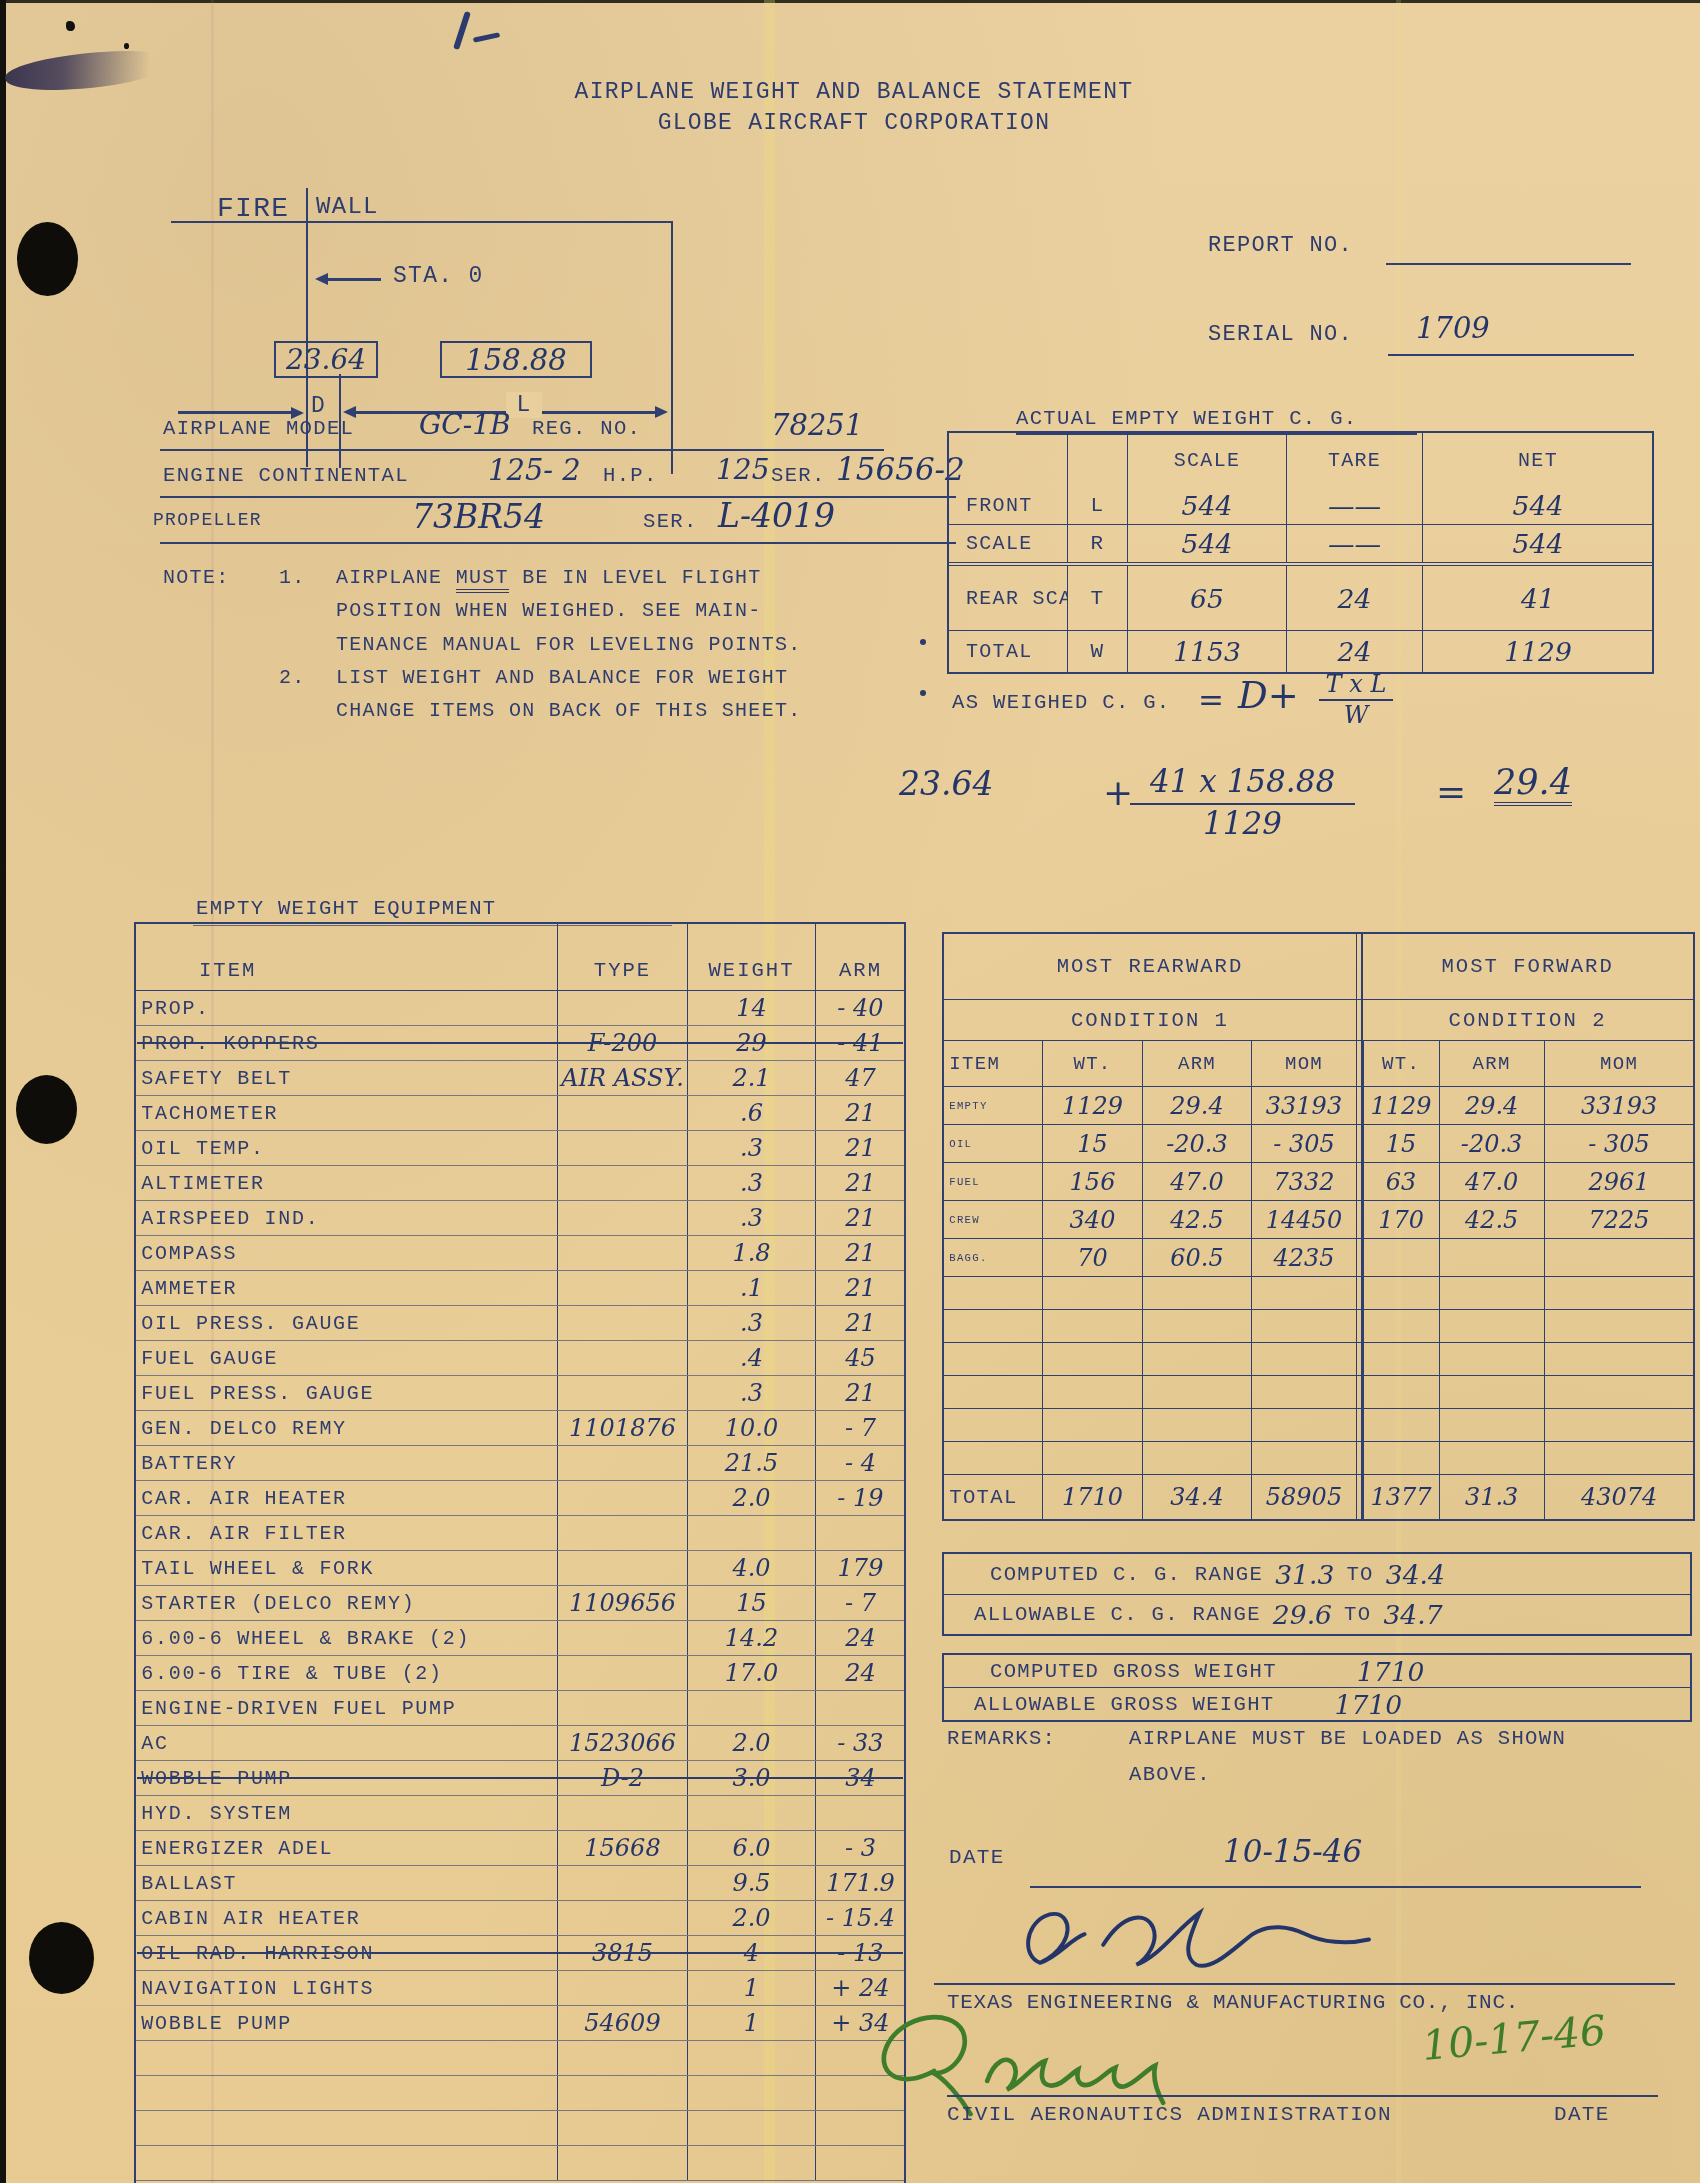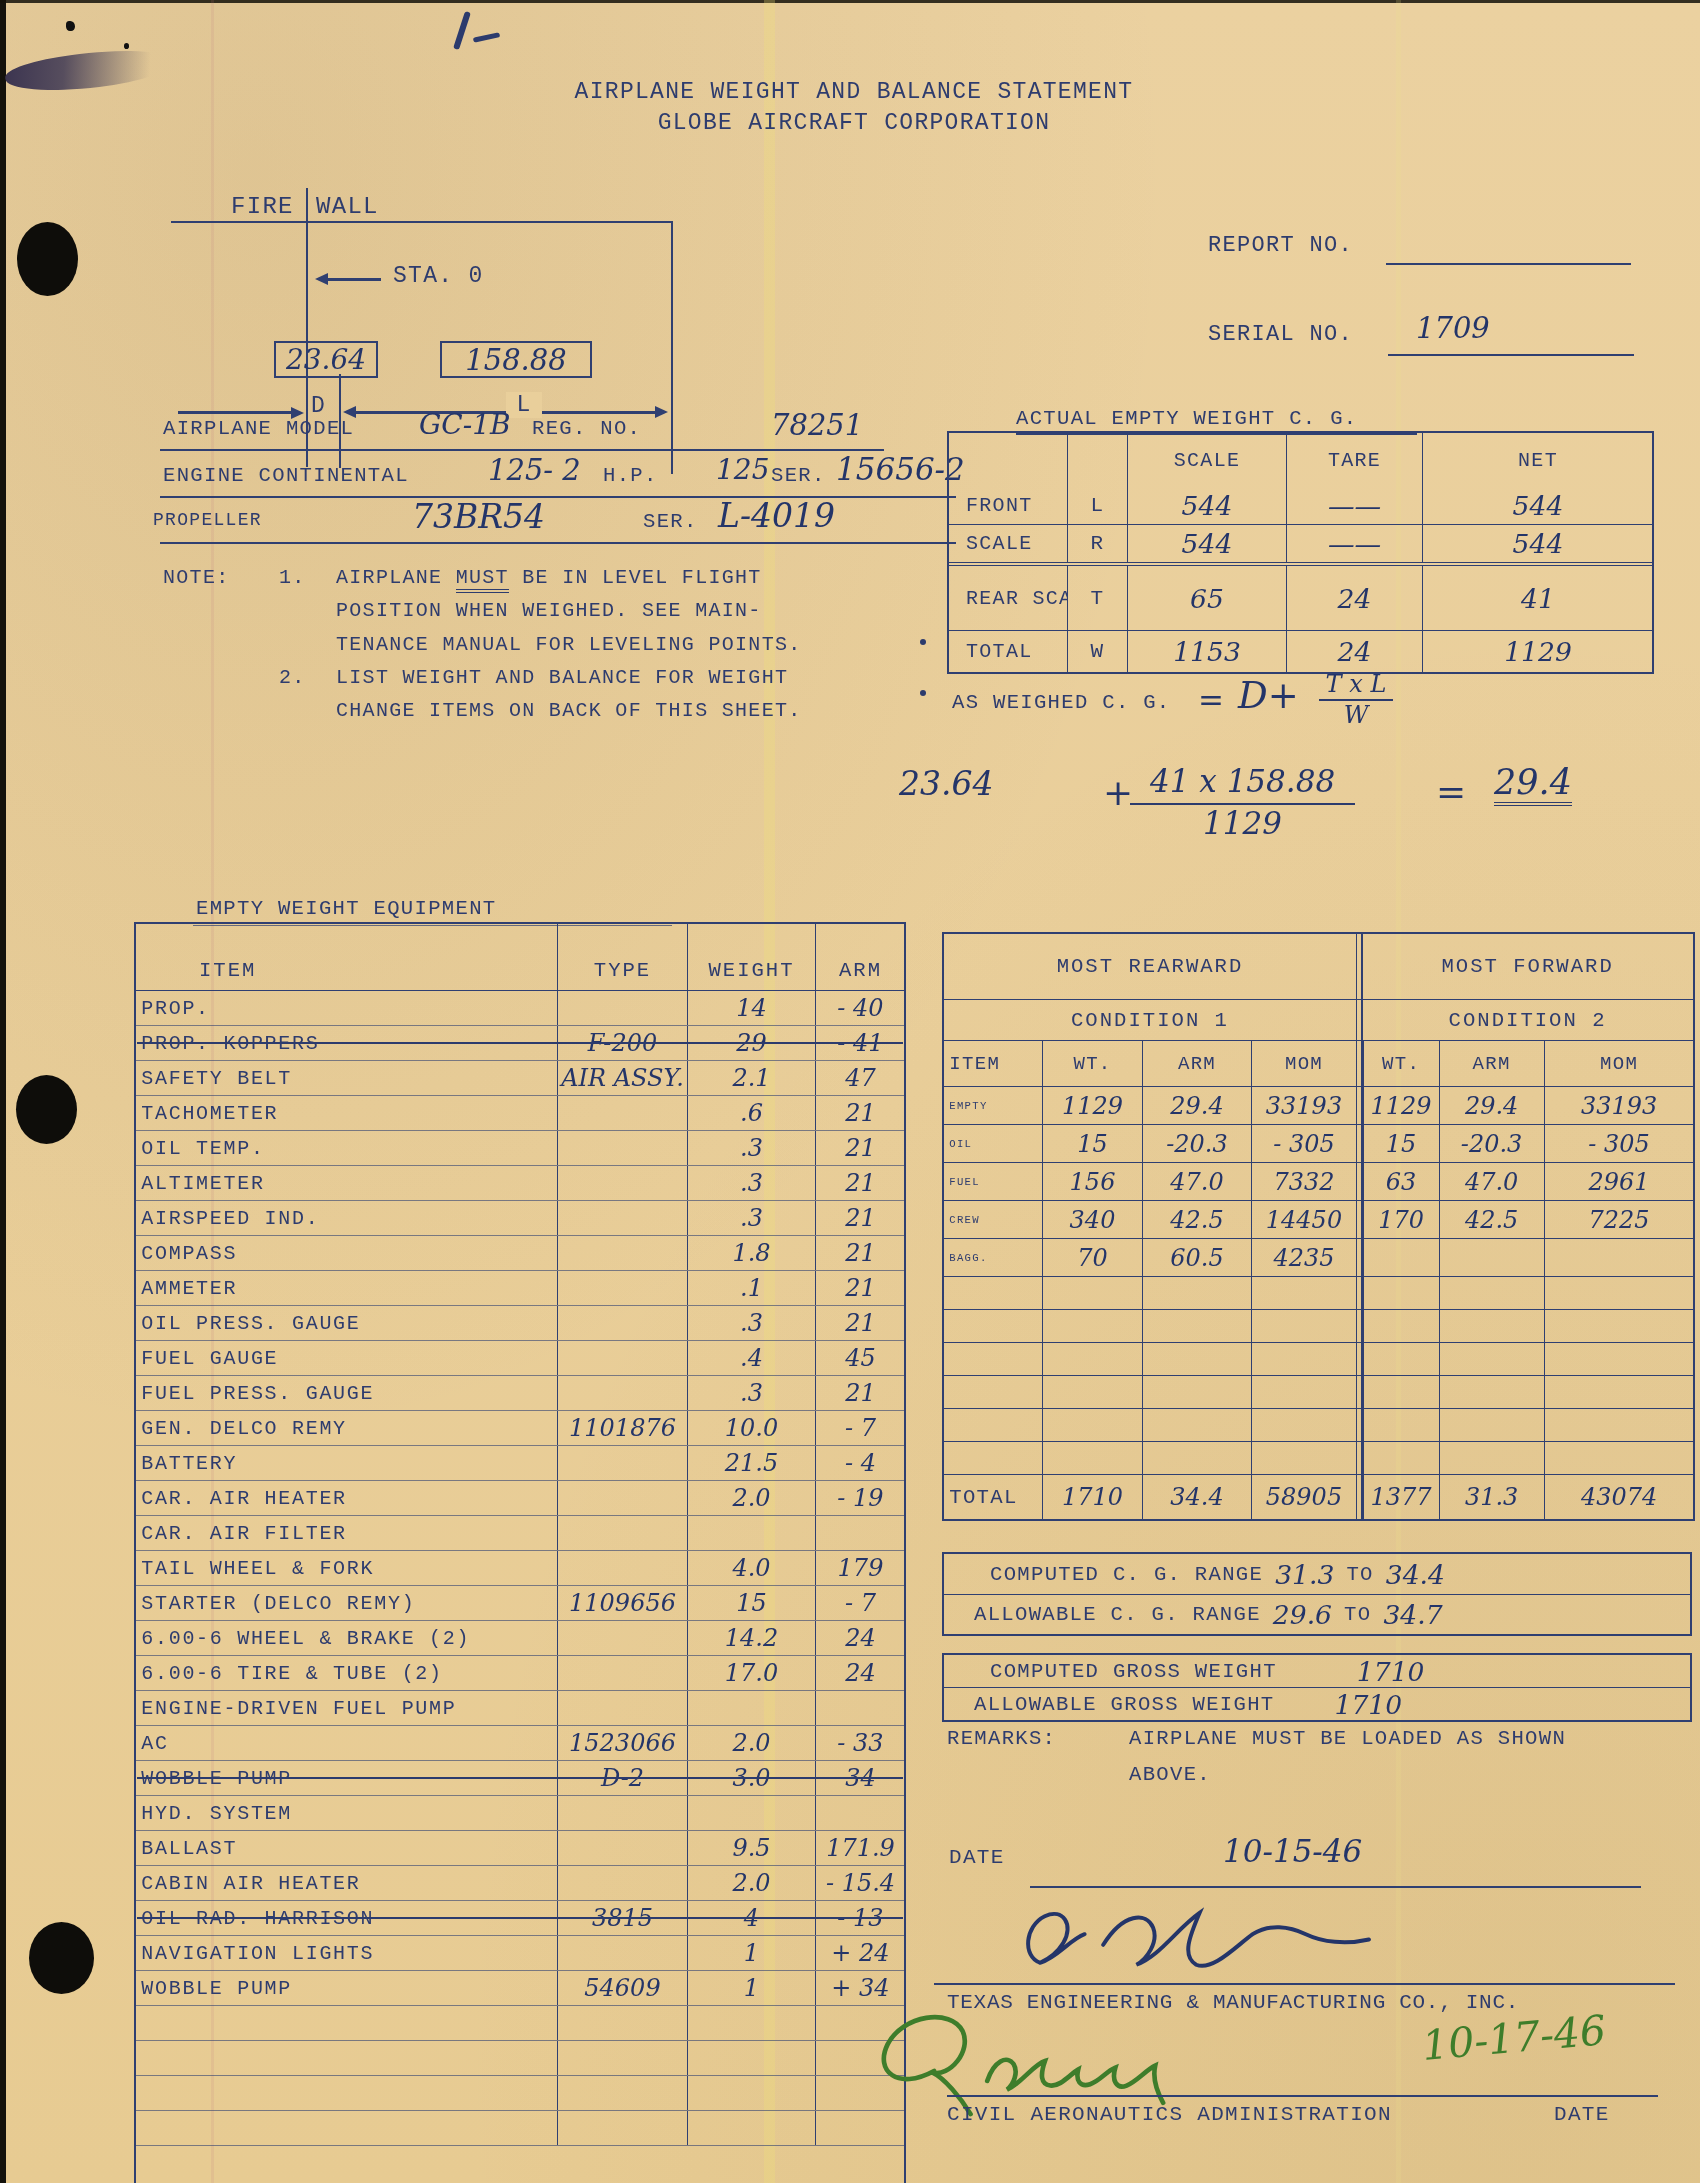--- a/index.html
+++ b/index.html
@@ -93,21 +93,21 @@
     <div class="typed" style="font-size:23px;">AIRPLANE WEIGHT AND BALANCE STATEMENT</div>
     <div class="typed" style="font-size:23px;">GLOBE AIRCRAFT CORPORATION</div>
   </div>
 
   <div class="typed abs" style="left:1208px;top:233px;font-size:22px;">REPORT NO.</div>
   <div class="rule" style="left:1386px;top:263px;width:245px;height:2px;"></div>
   <div class="typed abs" style="left:1208px;top:322px;font-size:22px;">SERIAL NO.</div>
   <div class="hand abs" style="left:1416px;top:311px;font-size:29px;">1709</div>
   <div class="rule" style="left:1388px;top:354px;width:246px;height:2px;"></div>
 
-  <div class="typed abs" style="left:231px;top:193px;font-size:24px;">FIRE</div>
+  <div class="typed abs" style="left:217px;top:193px;font-size:28px;">FIRE</div>
   <div class="typed abs" style="left:316px;top:193px;font-size:24px;">WALL</div>
   <div class="rule" style="left:171px;top:221px;width:501px;height:2px;"></div>
   <div class="rule" style="left:306px;top:188px;width:2px;height:279px;"></div>
   <div class="rule" style="left:671px;top:221px;width:2px;height:253px;"></div>
   <div class="arrow-l" style="left:315px;top:273px;"></div>
   <div class="rule" style="left:327px;top:278px;width:54px;height:2.7px;"></div>
   <div class="typed abs" style="left:393px;top:263px;font-size:23px;">STA. 0</div>
   <div class="rule" style="left:178px;top:411px;width:114px;height:2.7px;"></div>
   <div class="arrow-r" style="left:291px;top:407px;"></div>
   <div class="typed abs" style="left:311px;top:393px;font-size:23px;">D</div>
@@ -362,20 +362,26 @@
           <div class="cell hand">3.0</div>
           <div class="cell hand">34</div>
         </div>
         <div class="eqrow">
           <div class="cell item typed">HYD. SYSTEM</div>
           <div class="cell hand"></div>
           <div class="cell hand"></div>
           <div class="cell hand"></div>
         </div>
         <div class="eqrow">
+          <div class="cell item typed">ENERGIZER ADEL</div>
+          <div class="cell hand">15668</div>
+          <div class="cell hand">6.0</div>
+          <div class="cell hand">- 3</div>
+        </div>
+        <div class="eqrow">
           <div class="cell item typed">BALLAST</div>
           <div class="cell hand"></div>
           <div class="cell hand">9.5</div>
           <div class="cell hand">171.9</div>
         </div>
         <div class="eqrow">
           <div class="cell item typed">CABIN AIR HEATER</div>
           <div class="cell hand"></div>
           <div class="cell hand">2.0</div>
           <div class="cell hand">- 15.4</div>

